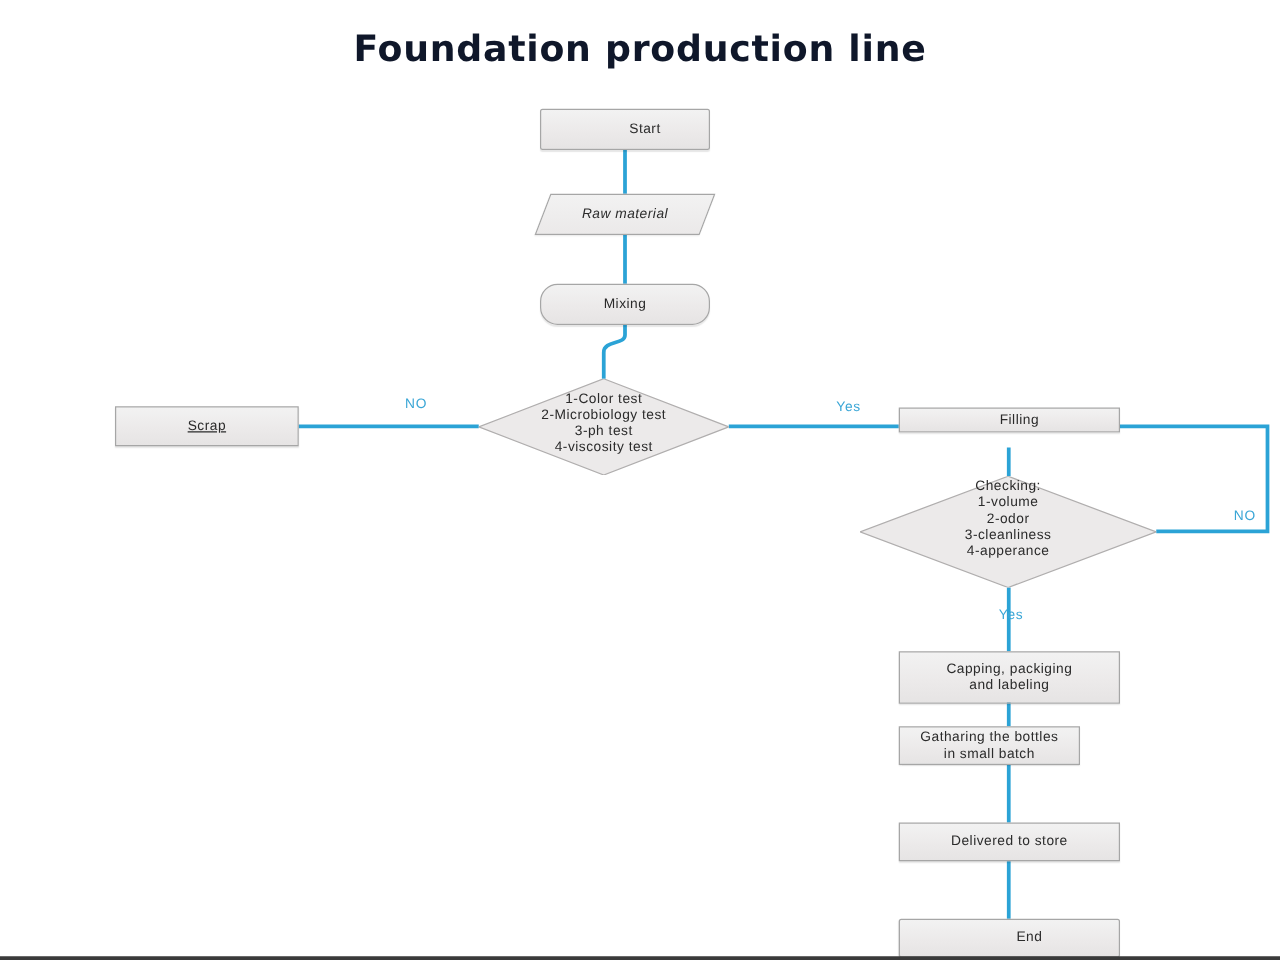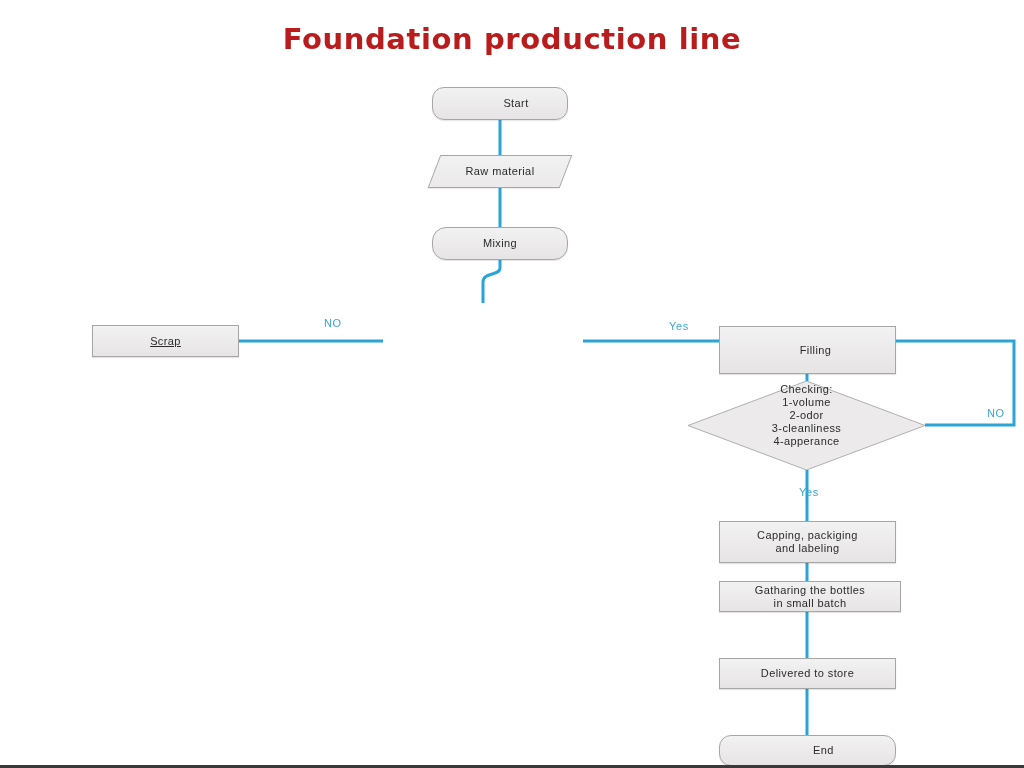--- a/index.html
+++ b/index.html
@@ -26,21 +26,21 @@
   }
 
   #title {
     position: absolute;
     left: 0;
     top: 22px;
     width: 1024px;
     text-align: center;
     font-size: 29px;
     font-weight: bold;
-    color: #b91c1c;
+    color: #0f172a;
     letter-spacing: 0.6px;
     font-family: "DejaVu Sans", sans-serif;
   }
 
   svg.wires {
     position: absolute;
     left: 0;
     top: 0;
     width: 1024px;
     height: 768px;
@@ -59,29 +59,30 @@
     font-size: 11px;
     line-height: 13px;
     letter-spacing: 0.4px;
   }
   .boxish {
     background: linear-gradient(180deg, #f2f2f2 0%, #eceaea 55%, #e6e4e4 100%);
     border: 1px solid #a6a6a6;
     box-shadow: 0 1px 1px rgba(0,0,0,0.10);
   }
   .terminator {
-    border-radius: 12px;
+    border-radius: 2px;
     padding-left: 32px;
   }
   .process { border-radius: 0; }
 
   .parallelogram {
     background: transparent;
     border: none;
     box-shadow: none;
+    font-style: italic;
   }
   .parallelogram .pg-shape {
     position: absolute;
     left: 0; top: 0; right: 0; bottom: 0;
     background: linear-gradient(180deg, #f2f2f2 0%, #ebe9e9 100%);
     border: 1px solid #a6a6a6;
     transform: skewX(-21deg);
     box-shadow: 0 1px 1px rgba(0,0,0,0.08);
   }
   .parallelogram .pg-label {
@@ -160,46 +161,55 @@
 
   <div class="node parallelogram" style="left:434px; top:155px; width:132px; height:33px;">
     <span class="pg-shape"></span>
     <span class="pg-label">Raw material</span>
   </div>
 
   <div class="node boxish process" style="left:432px; top:227px; width:136px; height:33px;border-radius:14px;">
     <span>Mixing</span>
   </div>
 
+  <div class="node diamond" style="left:383px; top:303px; width:200px; height:77px; align-items:flex-start;">
+    <svg class="dm-shape" viewBox="0 0 200 77" preserveAspectRatio="none" xmlns="http://www.w3.org/2000/svg">
+      <polygon points="100,0 200,38.5 100,77 0,38.5" fill="#eceaea" stroke="#b0aeae" stroke-width="1"></polygon>
+    </svg>
+    <span class="dm-label" style="margin-top:10px;">1-Color test
+2-Microbiology test
+3-ph test
+4-viscosity test</span>
+  </div>
 
   <div class="node boxish process" style="left:92px; top:325px; width:147px; height:32px;text-decoration:underline;">
     <span>Scrap</span>
   </div>
 
-  <div class="node boxish process" style="left:719px; top:326px; width:177px; height:48px;padding-left:16px;">
+  <div class="node boxish process" style="left:719px; top:326px; width:177px; height:20px;padding-left:16px;">
     <span>Filling</span>
   </div>
 
   <div class="node diamond" style="left:688px; top:381px; width:237px; height:89px; align-items:flex-start;">
     <svg class="dm-shape" viewBox="0 0 237 89" preserveAspectRatio="none" xmlns="http://www.w3.org/2000/svg">
       <polygon points="118.5,0 237,44.5 118.5,89 0,44.5" fill="#eceaea" stroke="#b0aeae" stroke-width="1"></polygon>
     </svg>
     <span class="dm-label" style="margin-top:2px;">Checking:
 1-volume
 2-odor
 3-cleanliness
 4-apperance</span>
   </div>
 
   <div class="node boxish process" style="left:719px; top:521px; width:177px; height:42px;">
     <span style="white-space:pre-line;">Capping, packiging
 and labeling</span>
   </div>
 
-  <div class="node boxish process" style="left:719px; top:581px; width:182px; height:31px;">
+  <div class="node boxish process" style="left:719px; top:581px; width:145px; height:31px;">
     <span style="white-space:pre-line;">Gatharing the bottles
 in small batch</span>
   </div>
 
   <div class="node boxish terminator" style="left:719px; top:735px; width:177px; height:31px;">
     <span>End</span>
   </div>
 
   <div class="node boxish process" style="left:719px; top:658px; width:177px; height:31px;">
     <span>Delivered to store</span>

